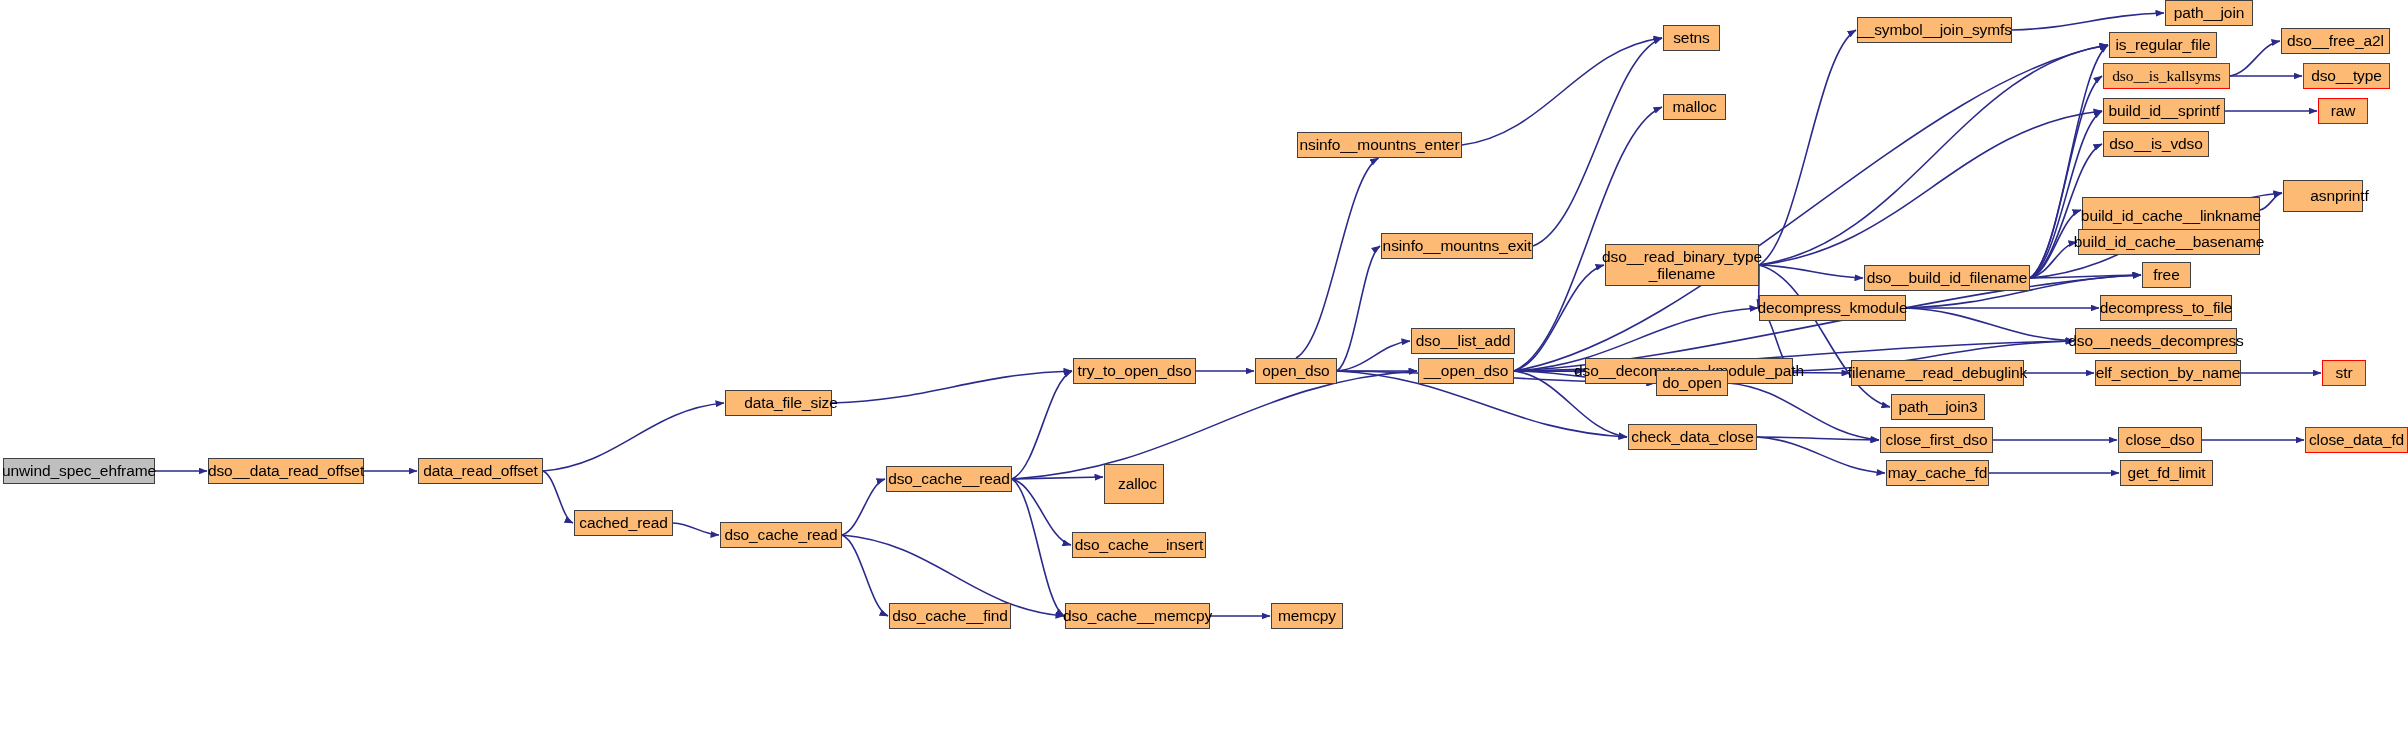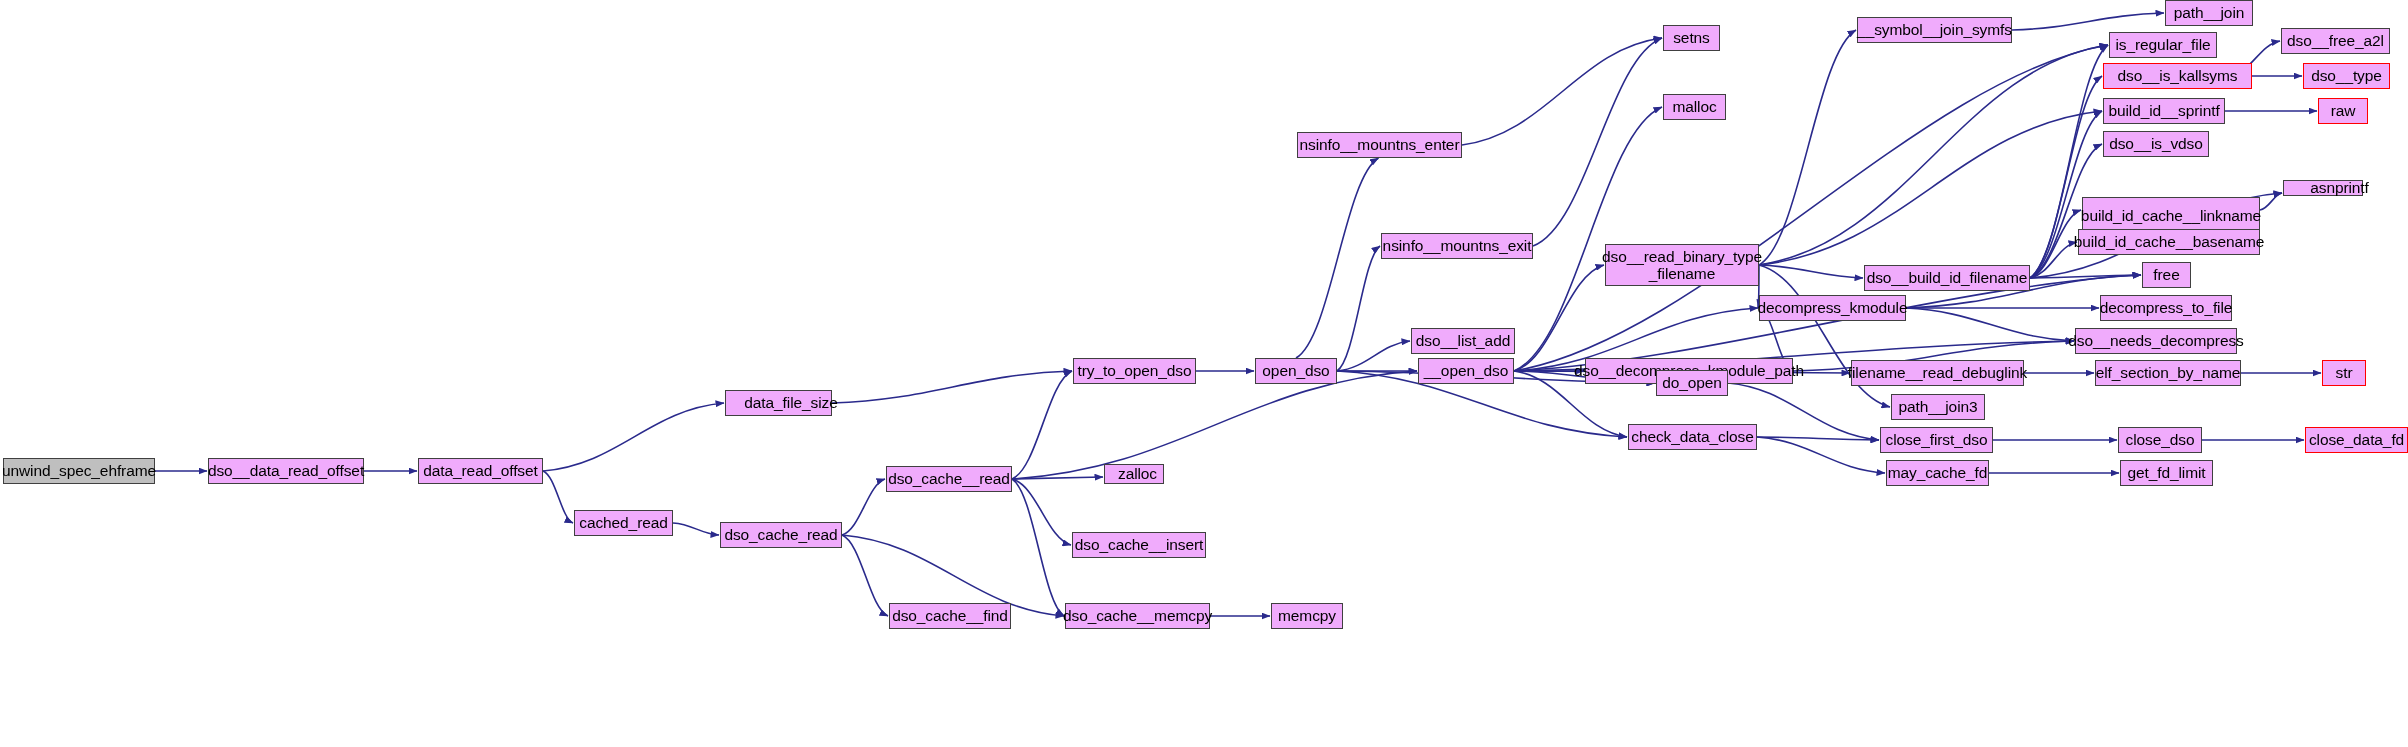--- a/index.html
+++ b/index.html
@@ -26,21 +26,21 @@
   }
   .node {
     position: absolute;
     box-sizing: border-box;
     display: flex;
     align-items: center;
     justify-content: center;
     text-align: center;
     line-height: 1.08;
     white-space: pre;
-    background: #f0abfc;
+    background: #fdba74;
     border: 1px solid #404040;
     color: #000000;
     font-size: 15.5px;
     letter-spacing: -0.1px;
     padding: 0 3px;
     z-index: 3;
   }
   .node.root {
     background: #bfbfbf;
     border: 1px solid #404040;
@@ -133,46 +133,46 @@
       </g>
   </svg>
   <div id="nodes-layer">
       <div class="node root" style="left: 3px; top: 458px; width: 152px; height: 26px;">unwind_spec_ehframe</div>
       <div class="node" style="left: 208px; top: 458px; width: 156px; height: 26px;">dso__data_read_offset</div>
       <div class="node" style="left: 418px; top: 458px; width: 125px; height: 26px;">data_read_offset</div>
       <div class="node" style="left: 725px; top: 390px; width: 107px; height: 26px; padding-left: 28px;">data_file_size</div>
       <div class="node" style="left: 574px; top: 510px; width: 99px; height: 26px;">cached_read</div>
       <div class="node" style="left: 720px; top: 522px; width: 122px; height: 26px;">dso_cache_read</div>
       <div class="node" style="left: 886px; top: 466px; width: 126px; height: 26px;">dso_cache__read</div>
-      <div class="node" style="left: 1104px; top: 464px; width: 60px; height: 20px; padding-left: 10px;">zalloc</div>
+      <div class="node" style="left: 1104px; top: 464px; width: 60px; height: 40px; padding-left: 10px;">zalloc</div>
       <div class="node" style="left: 1072px; top: 532px; width: 134px; height: 26px;">dso_cache__insert</div>
       <div class="node" style="left: 889px; top: 603px; width: 122px; height: 26px;">dso_cache__find</div>
       <div class="node" style="left: 1065px; top: 603px; width: 145px; height: 26px;">dso_cache__memcpy</div>
       <div class="node" style="left: 1271px; top: 603px; width: 72px; height: 26px;">memcpy</div>
       <div class="node" style="left: 1073px; top: 358px; width: 123px; height: 26px;">try_to_open_dso</div>
       <div class="node" style="left: 1255px; top: 358px; width: 82px; height: 26px;">open_dso</div>
       <div class="node" style="left: 1418px; top: 358px; width: 96px; height: 26px;">__open_dso</div>
       <div class="node" style="left: 1297px; top: 132px; width: 165px; height: 26px;">nsinfo__mountns_enter</div>
       <div class="node" style="left: 1381px; top: 233px; width: 152px; height: 26px;">nsinfo__mountns_exit</div>
       <div class="node" style="left: 1663px; top: 25px; width: 57px; height: 26px;">setns</div>
       <div class="node" style="left: 1663px; top: 94px; width: 63px; height: 26px;">malloc</div>
       <div class="node twoline" style="left: 1605px; top: 244px; width: 154px; height: 42px;">dso__read_binary_type
 _filename</div>
       <div class="node" style="left: 1585px; top: 358px; width: 208px; height: 26px;">dso__decompress_kmodule_path</div>
       <div class="node" style="left: 1864px; top: 265px; width: 166px; height: 26px;">dso__build_id_filename</div>
       <div class="node" style="left: 1857px; top: 17px; width: 155px; height: 26px;">__symbol__join_symfs</div>
       <div class="node" style="left: 2165px; top: 0px; width: 88px; height: 26px;">path__join</div>
       <div class="node" style="left: 2109px; top: 32px; width: 108px; height: 26px;">is_regular_file</div>
       <div class="node" style="left: 2281px; top: 28px; width: 109px; height: 26px;">dso__free_a2l</div>
-      <div class="node redbox" style="left: 2103px; top: 63px; width: 149px; height: 26px;">dso__is_kallsyms</div>
+      <div class="node redbox" style="left: 2103px; top: 63px; width: 127px; height: 26px; font-family: Liberation Serif, serif;">dso__is_kallsyms</div>
       <div class="node redbox" style="left: 2303px; top: 63px; width: 87px; height: 26px;">dso__type</div>
       <div class="node" style="left: 2103px; top: 98px; width: 122px; height: 26px;">build_id__sprintf</div>
       <div class="node redbox" style="left: 2318px; top: 98px; width: 50px; height: 26px;">raw</div>
       <div class="node" style="left: 2103px; top: 131px; width: 106px; height: 26px;">dso__is_vdso</div>
-      <div class="node" style="left: 2283px; top: 180px; width: 80px; height: 16px; padding-left: 36px;">asnprintf</div>
+      <div class="node" style="left: 2283px; top: 180px; width: 80px; height: 32px; padding-left: 36px;">asnprintf</div>
       <div class="node" style="left: 2082px; top: 197px; width: 178px; height: 38px;">build_id_cache__linkname</div>
       <div class="node" style="left: 2078px; top: 229px; width: 182px; height: 26px;">build_id_cache__basename</div>
       <div class="node" style="left: 2142px; top: 262px; width: 49px; height: 26px;">free</div>
       <div class="node" style="left: 1759px; top: 295px; width: 147px; height: 26px;">decompress_kmodule</div>
       <div class="node" style="left: 2100px; top: 295px; width: 132px; height: 26px;">decompress_to_file</div>
       <div class="node" style="left: 2075px; top: 328px; width: 162px; height: 26px;">dso__needs_decompress</div>
       <div class="node" style="left: 1851px; top: 360px; width: 173px; height: 26px;">filename__read_debuglink</div>
       <div class="node" style="left: 2095px; top: 360px; width: 146px; height: 26px;">elf_section_by_name</div>
       <div class="node redbox" style="left: 2322px; top: 360px; width: 44px; height: 26px;">str</div>
       <div class="node" style="left: 1891px; top: 394px; width: 94px; height: 26px;">path__join3</div>

